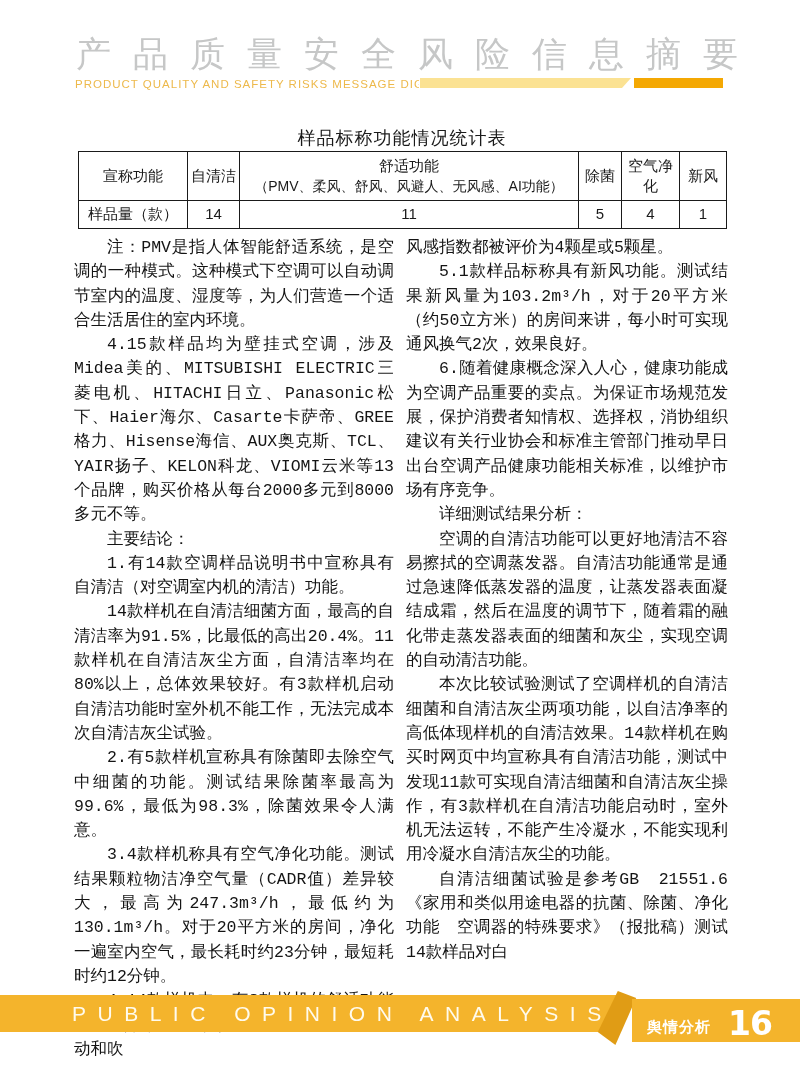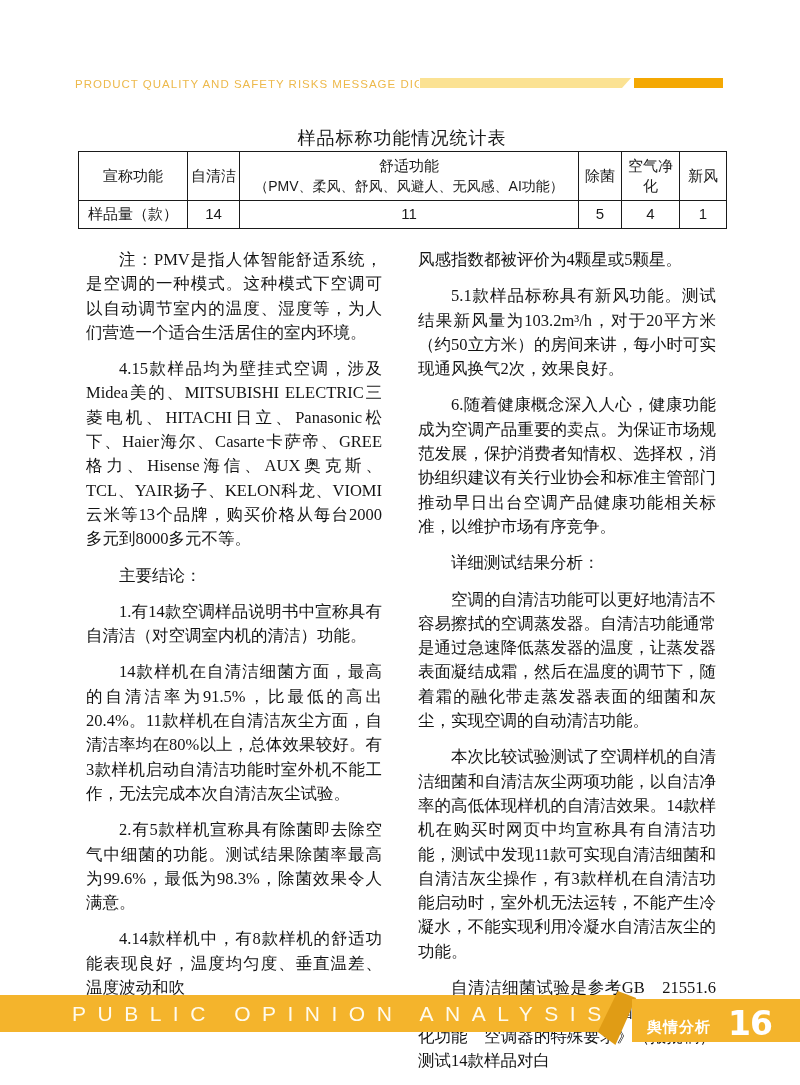--- a/index.html
+++ b/index.html
@@ -50,21 +50,21 @@
 
   
   .col{
     position:absolute;top:236px;
     font-family:"Liberation Serif","DejaVu Serif",serif;
     font-size:16.5px;line-height:24.3px;color:#141414;
     text-align:justify;
   }
   .col-left{left:74px;width:320px;}
   .col-right{left:406px;width:322px;}
-  .col p{margin:12px;}
+  .col p{margin:0;font-family:Liberation Mono, monospace;}
   .col p.indent{text-indent:2em;}
 
   
   .footer-band{
     position:absolute;left:0;top:995px;width:618px;height:37px;background:#f4b42c;
     clip-path:polygon(0 0,100% 0,calc(100% - 18px) 100%,0 100%);
     display:flex;align-items:center;
   }
   .footer-band-text{
     padding-left:72px;color:#fffbee;font-size:21px;font-weight:300;
@@ -86,20 +86,21 @@
   .footer-page-number{
     color:#ffffff;font-size:33px;font-weight:bold;line-height:0.82;
     font-family:"DejaVu Sans","Liberation Sans",sans-serif;letter-spacing:-1px;
   }
 </style>
 </head>
 <body>
 
 <div class="page">
 
+  <div class="cn-title">产品质量安全风险信息摘要</div>
   <div class="en-subtitle">PRODUCT QUALITY AND SAFETY RISKS MESSAGE DIGEST</div>
   <div class="bar-light"></div>
   <div class="bar-dark"></div>
 
   <div class="table-title">样品标称功能情况统计表</div>
   <table class="stat">
     <colgroup>
       <col style="width:109px">
         <col style="width:52px">
         <col style="width:339px">
@@ -130,20 +131,21 @@
   </tbody>
     </table>
 
   <section class="col col-left">
     <p class="indent">注：PMV是指人体智能舒适系统，是空调的一种模式。这种模式下空调可以自动调节室内的温度、湿度等，为人们营造一个适合生活居住的室内环境。</p>
     <p class="indent">4.15款样品均为壁挂式空调，涉及Midea美的、MITSUBISHI ELECTRIC三菱电机、HITACHI日立、Panasonic松下、Haier海尔、Casarte卡萨帝、GREE 格力、Hisense海信、AUX奥克斯、TCL、YAIR扬子、KELON科龙、VIOMI云米等13个品牌，购买价格从每台2000多元到8000多元不等。</p>
     <p class="indent">主要结论：</p>
     <p class="indent">1.有14款空调样品说明书中宣称具有自清洁（对空调室内机的清洁）功能。</p>
     <p class="indent">14款样机在自清洁细菌方面，最高的自清洁率为91.5%，比最低的高出20.4%。11款样机在自清洁灰尘方面，自清洁率均在80%以上，总体效果较好。有3款样机启动自清洁功能时室外机不能工作，无法完成本次自清洁灰尘试验。</p>
     <p class="indent">2.有5款样机宣称具有除菌即去除空气中细菌的功能。测试结果除菌率最高为99.6%，最低为98.3%，除菌效果令人满意。</p>
+    <p class="indent">3.4款样机称具有空气净化功能。测试结果颗粒物洁净空气量（CADR值）差异较大，最高为247.3m³/h，最低约为130.1m³/h。对于20平方米的房间，净化一遍室内空气，最长耗时约23分钟，最短耗时约12分钟。</p>
     <p class="indent">4.14款样机中，有8款样机的舒适功能表现良好，温度均匀度、垂直温差、温度波动和吹</p>
   </section>
 
   <section class="col col-right">
     <p>风感指数都被评价为4颗星或5颗星。</p>
     <p class="indent">5.1款样品标称具有新风功能。测试结果新风量为103.2m³/h，对于20平方米（约50立方米）的房间来讲，每小时可实现通风换气2次，效果良好。</p>
     <p class="indent">6.随着健康概念深入人心，健康功能成为空调产品重要的卖点。为保证市场规范发展，保护消费者知情权、选择权，消协组织建议有关行业协会和标准主管部门推动早日出台空调产品健康功能相关标准，以维护市场有序竞争。</p>
     <p class="indent">详细测试结果分析：</p>
     <p class="indent">空调的自清洁功能可以更好地清洁不容易擦拭的空调蒸发器。自清洁功能通常是通过急速降低蒸发器的温度，让蒸发器表面凝结成霜，然后在温度的调节下，随着霜的融化带走蒸发器表面的细菌和灰尘，实现空调的自动清洁功能。</p>
     <p class="indent">本次比较试验测试了空调样机的自清洁细菌和自清洁灰尘两项功能，以自洁净率的高低体现样机的自清洁效果。14款样机在购买时网页中均宣称具有自清洁功能，测试中发现11款可实现自清洁细菌和自清洁灰尘操作，有3款样机在自清洁功能启动时，室外机无法运转，不能产生冷凝水，不能实现利用冷凝水自清洁灰尘的功能。</p>

